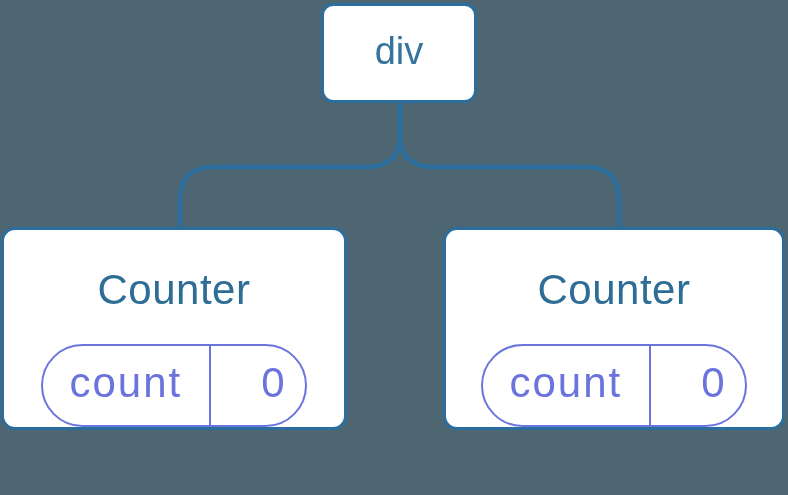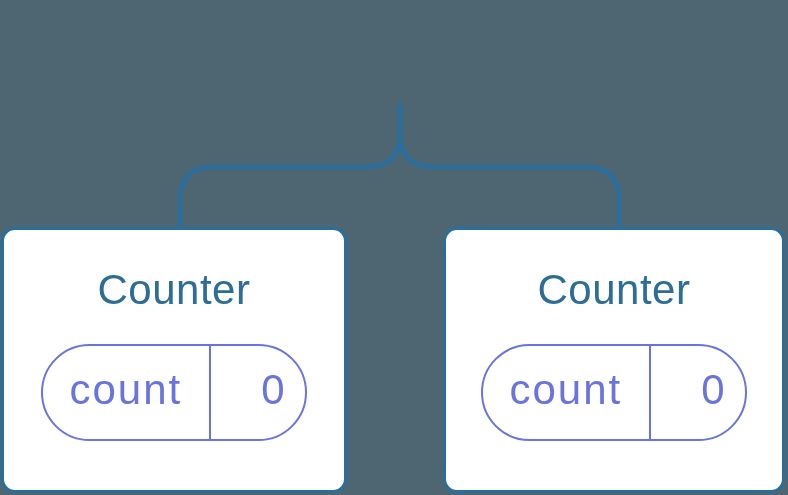--- a/index.html
+++ b/index.html
@@ -47,21 +47,21 @@
     justify-content: center;
   }
   .root-label {
     color: var(--node-text-blue);
     font-size: 38px;
     line-height: 1;
     padding-bottom: 4px;
   }
   .counter-card {
     top: 227px;
-    width: 346px; height: 266px;
+    width: 346px; height: 203px;
     border-radius: 14px;
     display: flex;
     flex-direction: column;
     align-items: center;
   }
   .counter-card.left  { left: 1px; }
   .counter-card.right { left: 443px; width: 342px; }
   .counter-title {
     margin-top: 36px;
     color: #2e6d95;
@@ -104,20 +104,23 @@
 </head>
 <body>
 
 <div class="canvas">
 
   <svg class="connector-svg" viewBox="0 0 788 495" xmlns="http://www.w3.org/2000/svg" aria-hidden="true">
     <path d="M 400 103 L 400 134 Q 400 167 367 167 L 213 167 Q 180 167 180 200 L 180 229"></path>
     <path d="M 400 103 L 400 134 Q 400 167 433 167 L 586 167 Q 619 167 619 200 L 619 229"></path>
   </svg>
 
+  <div class="node-box root-node">
+    <span class="root-label">div</span>
+  </div>
 
   <div class="node-box counter-card left">
     <span class="counter-title">Counter</span>
     <div class="state-pill">
       <div class="state-name-cell">
         <span class="state-text">count</span>
       </div>
       <div class="state-value-cell">
         <span class="state-text">0</span>
       </div>

